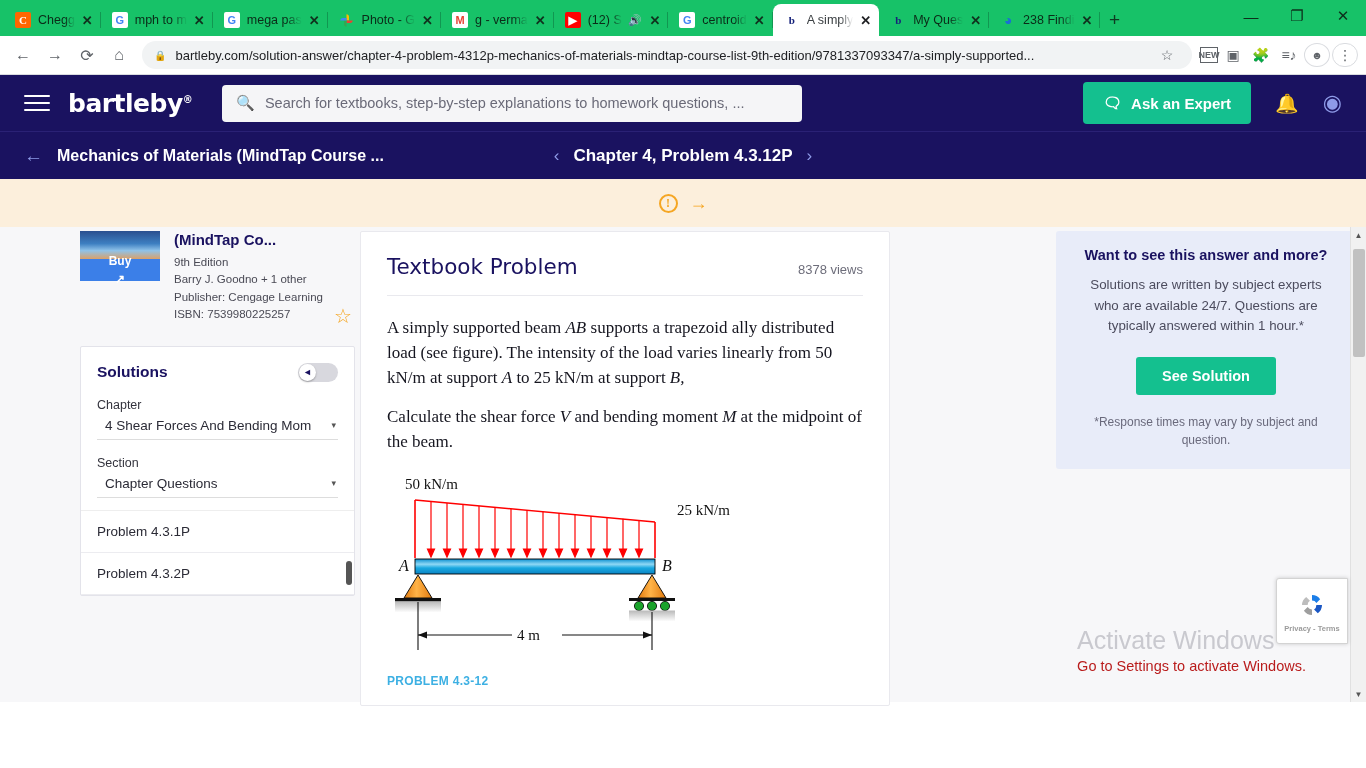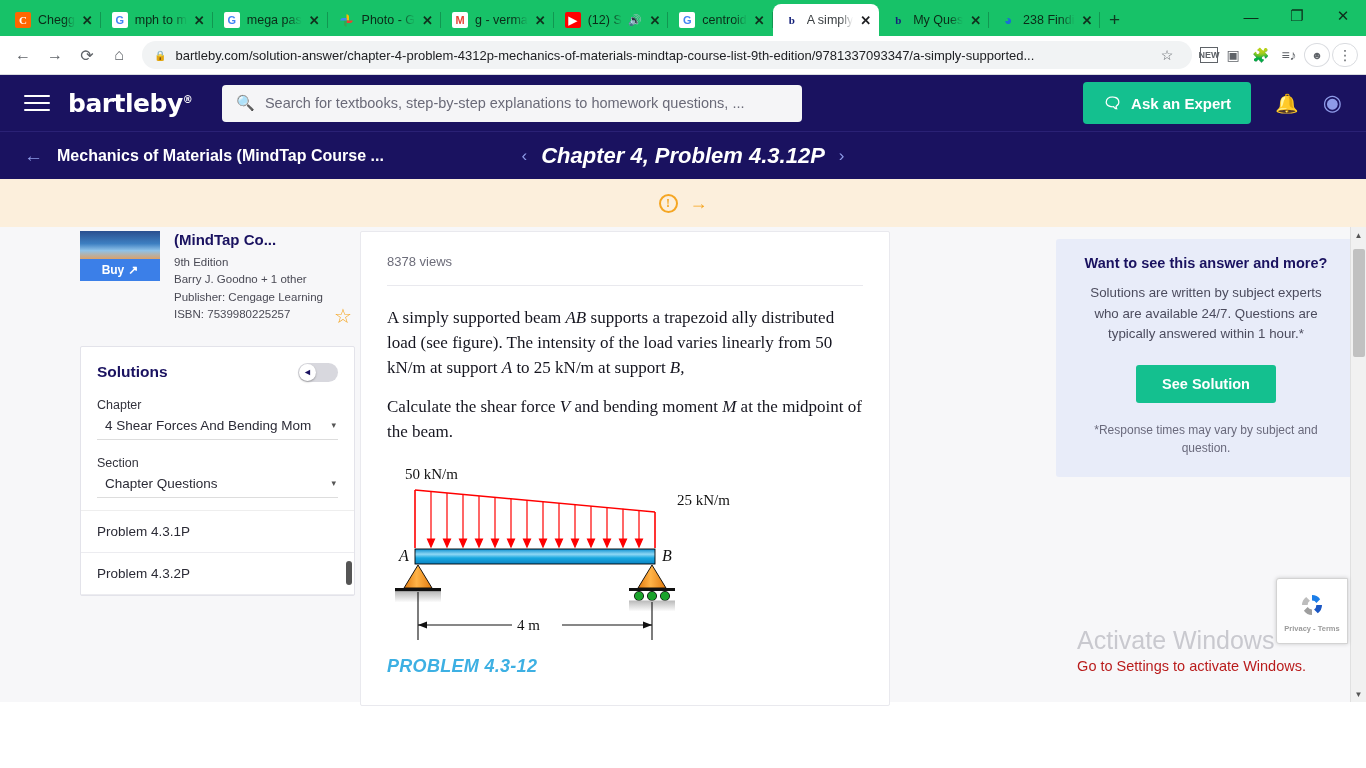--- a/index.html
+++ b/index.html
@@ -96,21 +96,21 @@
   .hicon.avatar { color: #8E9BE8; font-size: 22px; }
 
   
   .bb-subhead { background: #1A1260; height: 48px; display:flex; align-items:center;
     padding: 0 24px; position: relative; border-top: 1px solid #2a2175; }
   .back-arrow { color: #8E9BE8; font-size: 19px; margin-right: 14px; }
   .book-title { color: #fff; font-size: 16px; font-weight: 700; }
   .prob-nav { position: absolute; left: 0; right: 0; display:flex;
     align-items:center; justify-content:center; gap: 14px; pointer-events: none; }
   .prob-nav .chev { color: #8E9BE8; font-size: 17px; pointer-events: auto; }
-  .prob-title { color: #fff; font-size: 22px; font-weight: 700; font-style: italic; }
+  .prob-title { color: #fff; font-size: 17px; font-weight: 700; }
 
   
   .promo { background: #FCEFDC; height: 48px; display:flex; align-items:center;
     justify-content:center; gap: 12px; }
   .promo .bang { width: 19px; height: 19px; border: 2px solid #F5A623;
     border-radius: 50%; color: #F5A623; font-size: 12px; font-weight: 700;
     display:flex; align-items:center; justify-content:center; font-family: "Liberation Serif", serif; }
   .promo .ptext { color: #1A1260; font-size: 15px; font-weight: 700; }
   .promo .parrow { color: #F5A623; font-size: 18px; }
 
@@ -119,21 +119,21 @@
     padding: 0 0 0 0; }
 
   
   .leftcol { width: 360px; flex: 0 0 360px; padding-left: 80px; position: relative; }
   .bookinfo { display: flex; gap: 14px; padding-top: 4px; }
   .bookthumb { width: 80px; position: relative; }
   .bookcover { width: 80px; height: 28px; overflow: hidden;
     background: linear-gradient(180deg,#2a4f8f 0%,#3d7fc1 45%,#8fc2e8 70%,#d9a06a 100%); }
   .buybtn { position: absolute; top: 28px; left: 0; width: 80px; height: 22px;
     background: #3B7FE8; color: #fff; font-size: 12px; font-weight: 700;
-    display: flex; align-items: center; justify-content: center; gap: 4px; }
+    display: flex; align-items: center; justify-content: center; gap: 4px; flex-direction: column; }
   .bookmeta { flex: 1; position: relative; }
   .bookname { color: #1A1260; font-size: 15px; font-weight: 700; margin-bottom: 6px; }
   .bookmeta p { font-size: 11.5px; color: #4a4a55; line-height: 1.52; }
   .star { position: absolute; right: 8px; bottom: -4px; color: #F5A623; font-size: 20px; }
 
   .solpanel { margin-top: 22px; width: 275px; background: #fff;
     border: 1px solid #e3e3ea; border-radius: 2px; position: relative; }
   .solpanel-top { padding: 16px 16px 12px 16px; }
   .solrow { display:flex; align-items:center; justify-content:space-between; }
   .soltitle { color: #1A1260; font-size: 15.5px; font-weight: 700; }
@@ -164,25 +164,25 @@
   .card-title { font-size: 21.5px; color: #1A1260; font-weight: 400;
     font-family: "DejaVu Sans", sans-serif; }
   .views { font-size: 13px; color: #6d6d7a; }
   .probtext { font-family: "Liberation Serif", serif; font-size: 17px; color: #15151f;
     line-height: 1.47; padding-top: 20px; }
   .probtext p + p { margin-top: 14px; }
   .probtext i { font-style: italic; }
 
   
   .figure { margin-top: 20px; position: relative; width: 440px; height: 200px; }
-  .figcaption { color: #3DB0E3; font-weight: 700; font-size: 18px;
-    letter-spacing: 0.3px; margin-top: 2px; font-style: italic; }
-
-  
-  .rightcol { width: 330px; flex: 0 0 330px; padding-left: 20px; padding-top: 12px; }
+  .figcaption { color: #3DB0E3; font-weight: 700; font-size: 12px;
+    letter-spacing: 0.3px; margin-top: 10px; }
+
+  
+  .rightcol { width: 330px; flex: 0 0 330px; padding-left: 20px; padding-top: 4px; }
   .answerbox { width: 300px; background: #E8ECF9; border-radius: 3px;
     padding: 16px 22px 20px 22px; text-align: center; }
   .ansq { color: #1A1260; font-size: 14.5px; font-weight: 700; }
   .ansp { color: #4c4c5e; font-size: 13.3px; line-height: 1.55; margin-top: 12px; }
   .seesol { margin: 20px auto 0 auto; background: #14C08F; color: #fff; border: none;
     padding: 11px 26px; border-radius: 3px; font-size: 14.5px; font-weight: 700;
     font-family: "Liberation Sans", sans-serif; display: block; }
   .ansfoot { color: #6a6a7c; font-size: 12px; line-height: 1.5; margin-top: 18px; }
 
   
@@ -380,20 +380,21 @@
             <div class="solitem">Problem 4.3.1P</div>
             <div class="solitem">Problem 4.3.2P</div>
           </div>
           <div class="list-scroll"></div>
         </div>
       </div>
 
       <div class="centercol">
         <div class="card">
           <div class="card-head">
+            <span class="card-title">Textbook Problem</span>
             <span class="views">8378 views</span>
           </div>
           <div class="probtext">
             <p>
               <span>A simply supported beam </span><i>AB</i><span> supports a trapezoid ally distributed load (see figure). The intensity of the load varies linearly from 50 kN/m at support </span><i>A</i><span> to 25 kN/m at support </span><i>B,</i>
             </p>
             <p>
               <span>Calculate the shear force </span><i>V</i><span> and bending moment </span><i>M</i><span> at the midpoint of the beam.</span>
             </p>
           </div>

